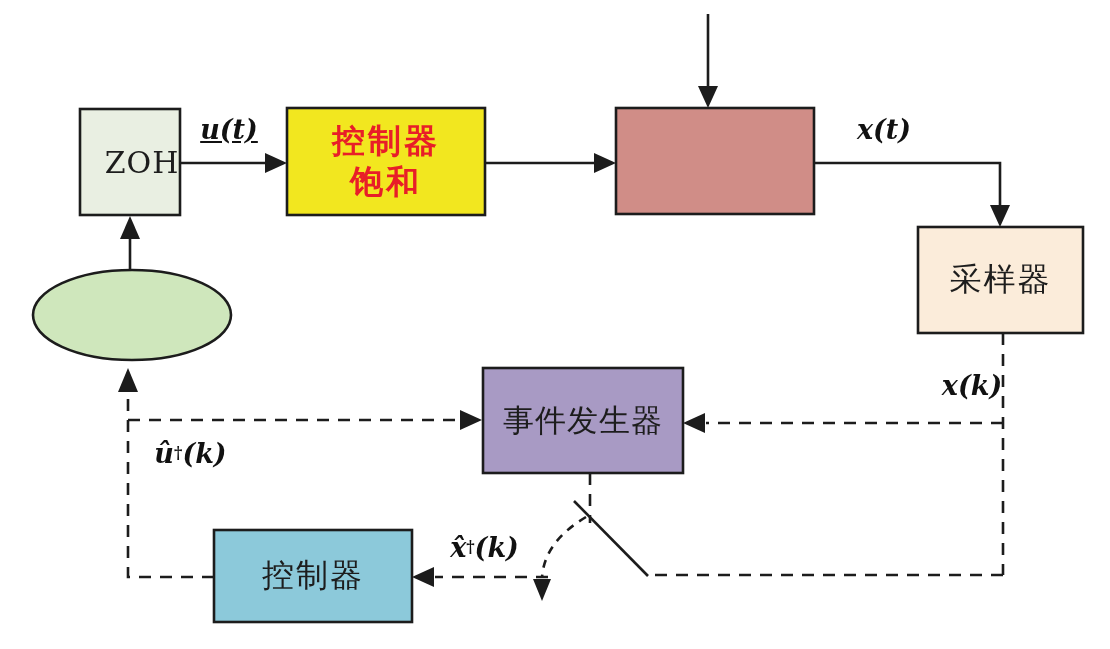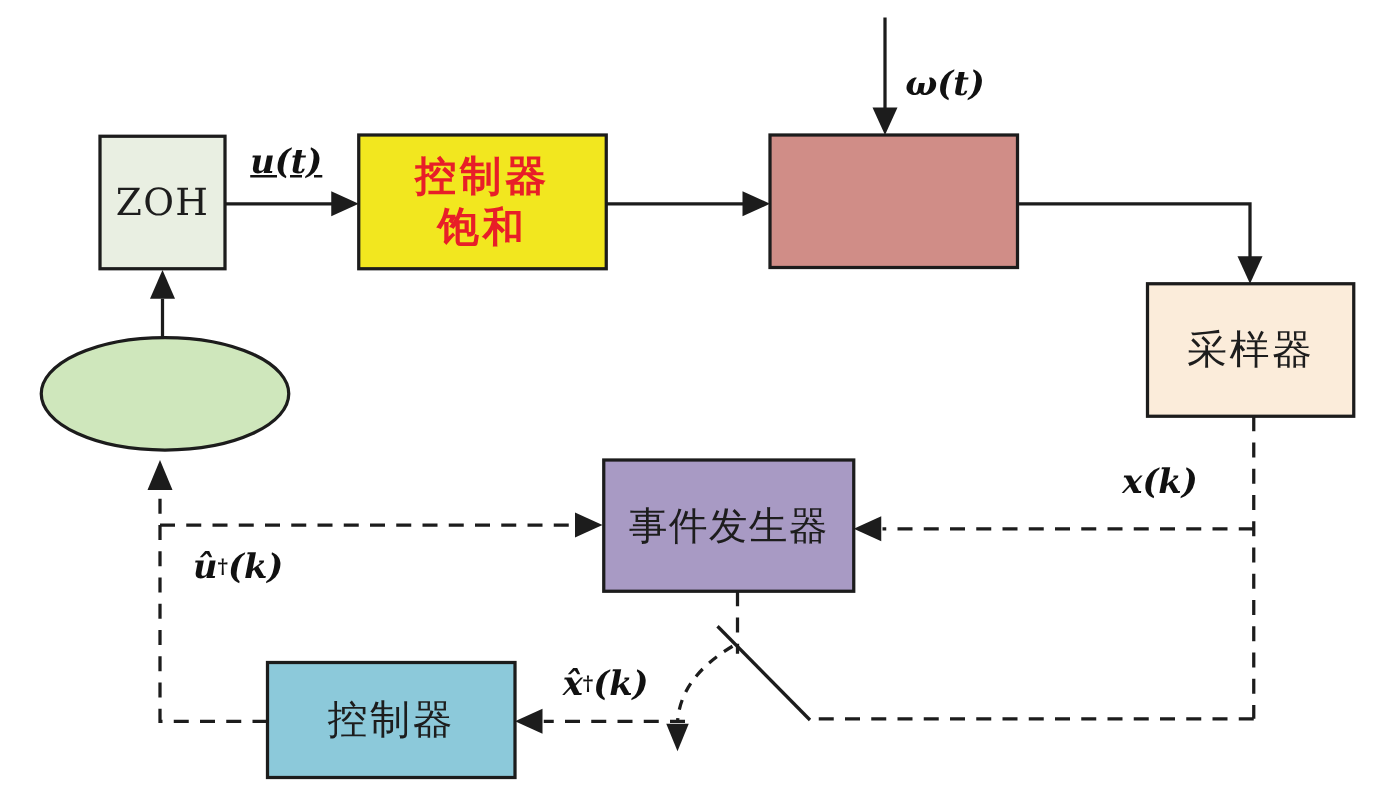--- a/index.html
+++ b/index.html
@@ -93,40 +93,40 @@
     <g>
       <path class="stroke dashed" d="M214,577 H128 V392"></path>
       <path class="arrowhead" d="M118,392 L138,392 L128,368 Z"></path>
     </g>
     <g>
       <path class="stroke dashed" d="M128,420 H461"></path>
       <path class="arrowhead" d="M460,410 L460,430 L482,420 Z"></path>
     </g>
   </svg>
 
-  <div class="label cjk zoh-text" style="left:80px;top:109px;width:100px;height:106px;">ZOH</div>
+  <div class="label cjk zoh-text" style="left:80px;top:109px;width:100px;height:106px;padding-left:12px;">ZOH</div>
 
   <div class="label sat-text" style="left:287px;top:108px;width:198px;height:107px;">控制器
 饱和</div>
 
 
   <div class="label cjk" style="left:918px;top:227px;width:165px;height:106px;">采样器</div>
 
   <div class="label cjk eventgen-text" style="left:483px;top:368px;width:200px;height:105px;">事件发生器</div>
 
   <div class="label cjk" style="left:214px;top:530px;width:198px;height:92px;">控制器</div>
 
 
   <div class="label math" style="left:194px;top:110px;width:70px;height:38px;text-decoration:underline;">u(t)</div>
 
 
-  <div class="label math" style="left:714px;top:48px;width:84px;height:38px;">ω(t)</div>
 
+  <div class="label math" style="left:840px;top:110px;width:88px;height:38px;">x(t)</div>
 
-  <div class="label math" style="left:884px;top:366px;width:88px;height:38px;">x(k)</div>
+  <div class="label math" style="left:928px;top:366px;width:88px;height:38px;">x(k)</div>
 
   <div class="label math" style="left:138px;top:432px;width:105px;height:42px;">
     <span>û</span>
       <sup>†</sup>
       <span>(k)</span>
   </div>
 
   <div class="label math" style="left:432px;top:526px;width:105px;height:42px;">
     <span>x̂</span>
       <sup>†</sup>

